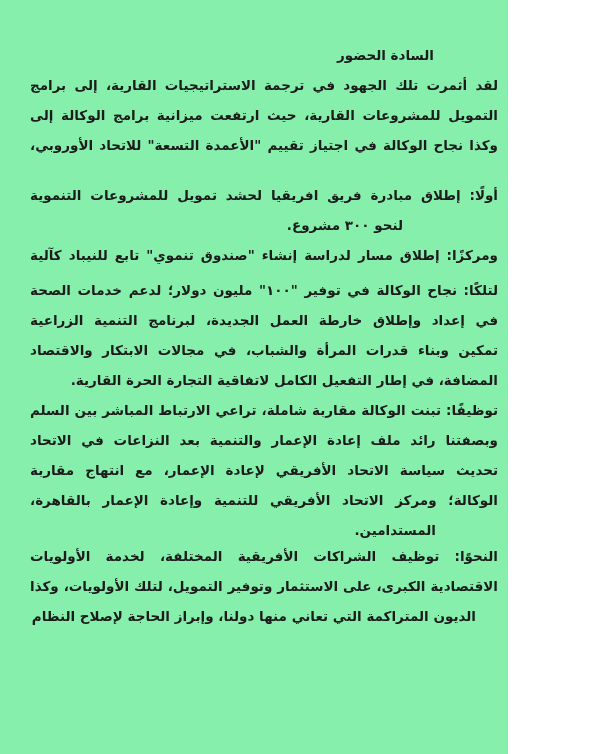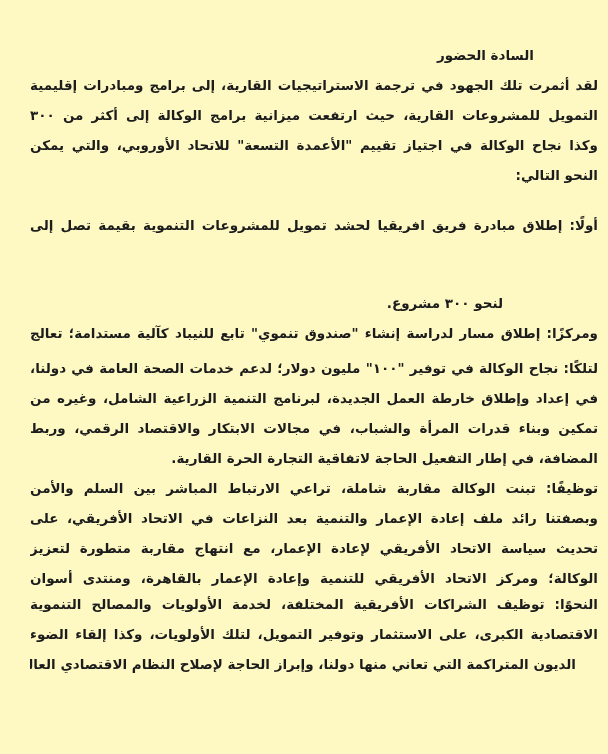--- a/index.html
+++ b/index.html
@@ -2,24 +2,24 @@
 <html lang="ar"><head>
 <meta charset="utf-8">
 <style>
   html, body {
     margin: 0;
     padding: 0;
     background: #ffffff;
   }
   .page {
     position: relative;
-    width: 608px;
+    width: 508px;
     height: 754px;
     box-sizing: border-box;
-    background: #fef9c3;
+    background: #86efac;
     direction: rtl;
     padding: 40px 10px 0 30px;
     font-family: "DejaVu Sans", sans-serif;
     font-weight: 700;
     font-size: 13.5px;
     color: #1c1c1c;
     overflow: hidden;
   }
   .line {
     height: 30px;
@@ -29,21 +29,21 @@
   }
   
   .full {
     text-align: justify;
     text-align-last: justify;
     white-space: normal;
   }
   
   .start { text-align: right; }
   .title  { padding-right: 64px; }
-  .ind-lg { padding-right: 95px; margin-top: 48px; }
+  .ind-lg { padding-right: 95px; }
   .ind-md { padding-right: 62px; }
   .ind-sm { padding-right: 22px; }
   .para { margin: 0; }
   .gap-top-lg { margin-top: 20px; }
   .gap-top-sm { margin-top: 5px; }
   .gap-top-neg { margin-top: -4px; }
   .lbl {
     text-decoration-thickness: 1.5px;
     text-underline-offset: 3px;
   }
@@ -52,44 +52,44 @@
 <body>
 
 <div class="page">
 
   <div class="line start title">السادة الحضور</div>
 
   <div class="para">
     <div class="line full">لقد أثمرت تلك الجهود في ترجمة الاستراتيجيات القارية، إلى برامج ومبادرات إقليمية ووطنية، وحشد</div>
     <div class="line full">التمويل للمشروعات القارية، حيث ارتفعت ميزانية برامج الوكالة إلى أكثر من ٣٠٠ مليون دولار،</div>
     <div class="line full">وكذا نجاح الوكالة في اجتياز تقييم "الأعمدة التسعة" للاتحاد الأوروبي، والتي يمكن إيجازها على</div>
-    <div class="line start">النحو التالي:</div>
   </div>
 
   <div class="para gap-top-lg">
     <div class="line full"><span class="lbl">أولًا</span><span>:</span> <span>إطلاق مبادرة فريق افريقيا لحشد تمويل للمشروعات التنموية بقيمة تصل إلى ٥٠٠ مليار دولار</span></div>
     <div class="line start ind-lg">لنحو ٣٠٠ مشروع.</div>
   </div>
 
   <div class="para">
     <div class="line full"><span class="lbl">ومركزًا</span><span>:</span> <span>إطلاق مسار لدراسة إنشاء "صندوق تنموي" تابع للنيباد كآلية مستدامة؛ تعالج مشكلة فجوة</span></div>
   </div>
 
   <div class="para gap-top-sm">
     <div class="line full"><span class="lbl">لتلكًا</span><span>:</span> <span>نجاح الوكالة في توفير "١٠٠" مليون دولار؛ لدعم خدمات الصحة العامة في دولنا، ومساهمتها</span></div>
     <div class="line full">في إعداد وإطلاق خارطة العمل الجديدة، لبرنامج التنمية الزراعية الشامل، وغيره من مبادرات</div>
     <div class="line full">تمكين وبناء قدرات المرأة والشباب، في مجالات الابتكار والاقتصاد الرقمي، وربط سلاسل القيمة</div>
-    <div class="line start">المضافة، في إطار التفعيل الحاجة لاتفاقية التجارة الحرة القارية.</div>
+    <div class="line start">المضافة، في إطار التفعيل الكامل لاتفاقية التجارة الحرة القارية.</div>
   </div>
 
   <div class="para">
     <div class="line full"><span class="lbl">توظيفًا</span><span>:</span> <span>تبنت الوكالة مقاربة شاملة، تراعي الارتباط المباشر بين السلم والأمن والتنمية، حيث حرصنا</span></div>
     <div class="line full">وبصفتنا رائد ملف إعادة الإعمار والتنمية بعد النزاعات في الاتحاد الأفريقي، على الانتهاء من</div>
     <div class="line full">تحديث سياسة الاتحاد الأفريقي لإعادة الإعمار، مع انتهاج مقاربة متطورة لتعزيز التعاون بين</div>
     <div class="line full">الوكالة؛ ومركز الاتحاد الأفريقي للتنمية وإعادة الإعمار بالقاهرة، ومنتدى أسوان للسلام والتنمية</div>
+    <div class="line start ind-md">المستدامين.</div>
   </div>
 
   <div class="para gap-top-neg">
     <div class="line full"><span class="lbl">النحوًا</span><span>:</span> <span>توظيف الشراكات الأفريقية المختلفة، لخدمة الأولويات والمصالح التنموية للقارة،وحث القوى</span></div>
     <div class="line full">الاقتصادية الكبرى، على الاستثمار وتوفير التمويل، لتلك الأولويات، وكذا إلقاء الضوء على أزمة</div>
     <div class="line start ind-sm">الديون المتراكمة التي تعاني منها دولنا، وإبراز الحاجة لإصلاح النظام الاقتصادي العالمي.</div>
   </div>
 
 </div>
 

